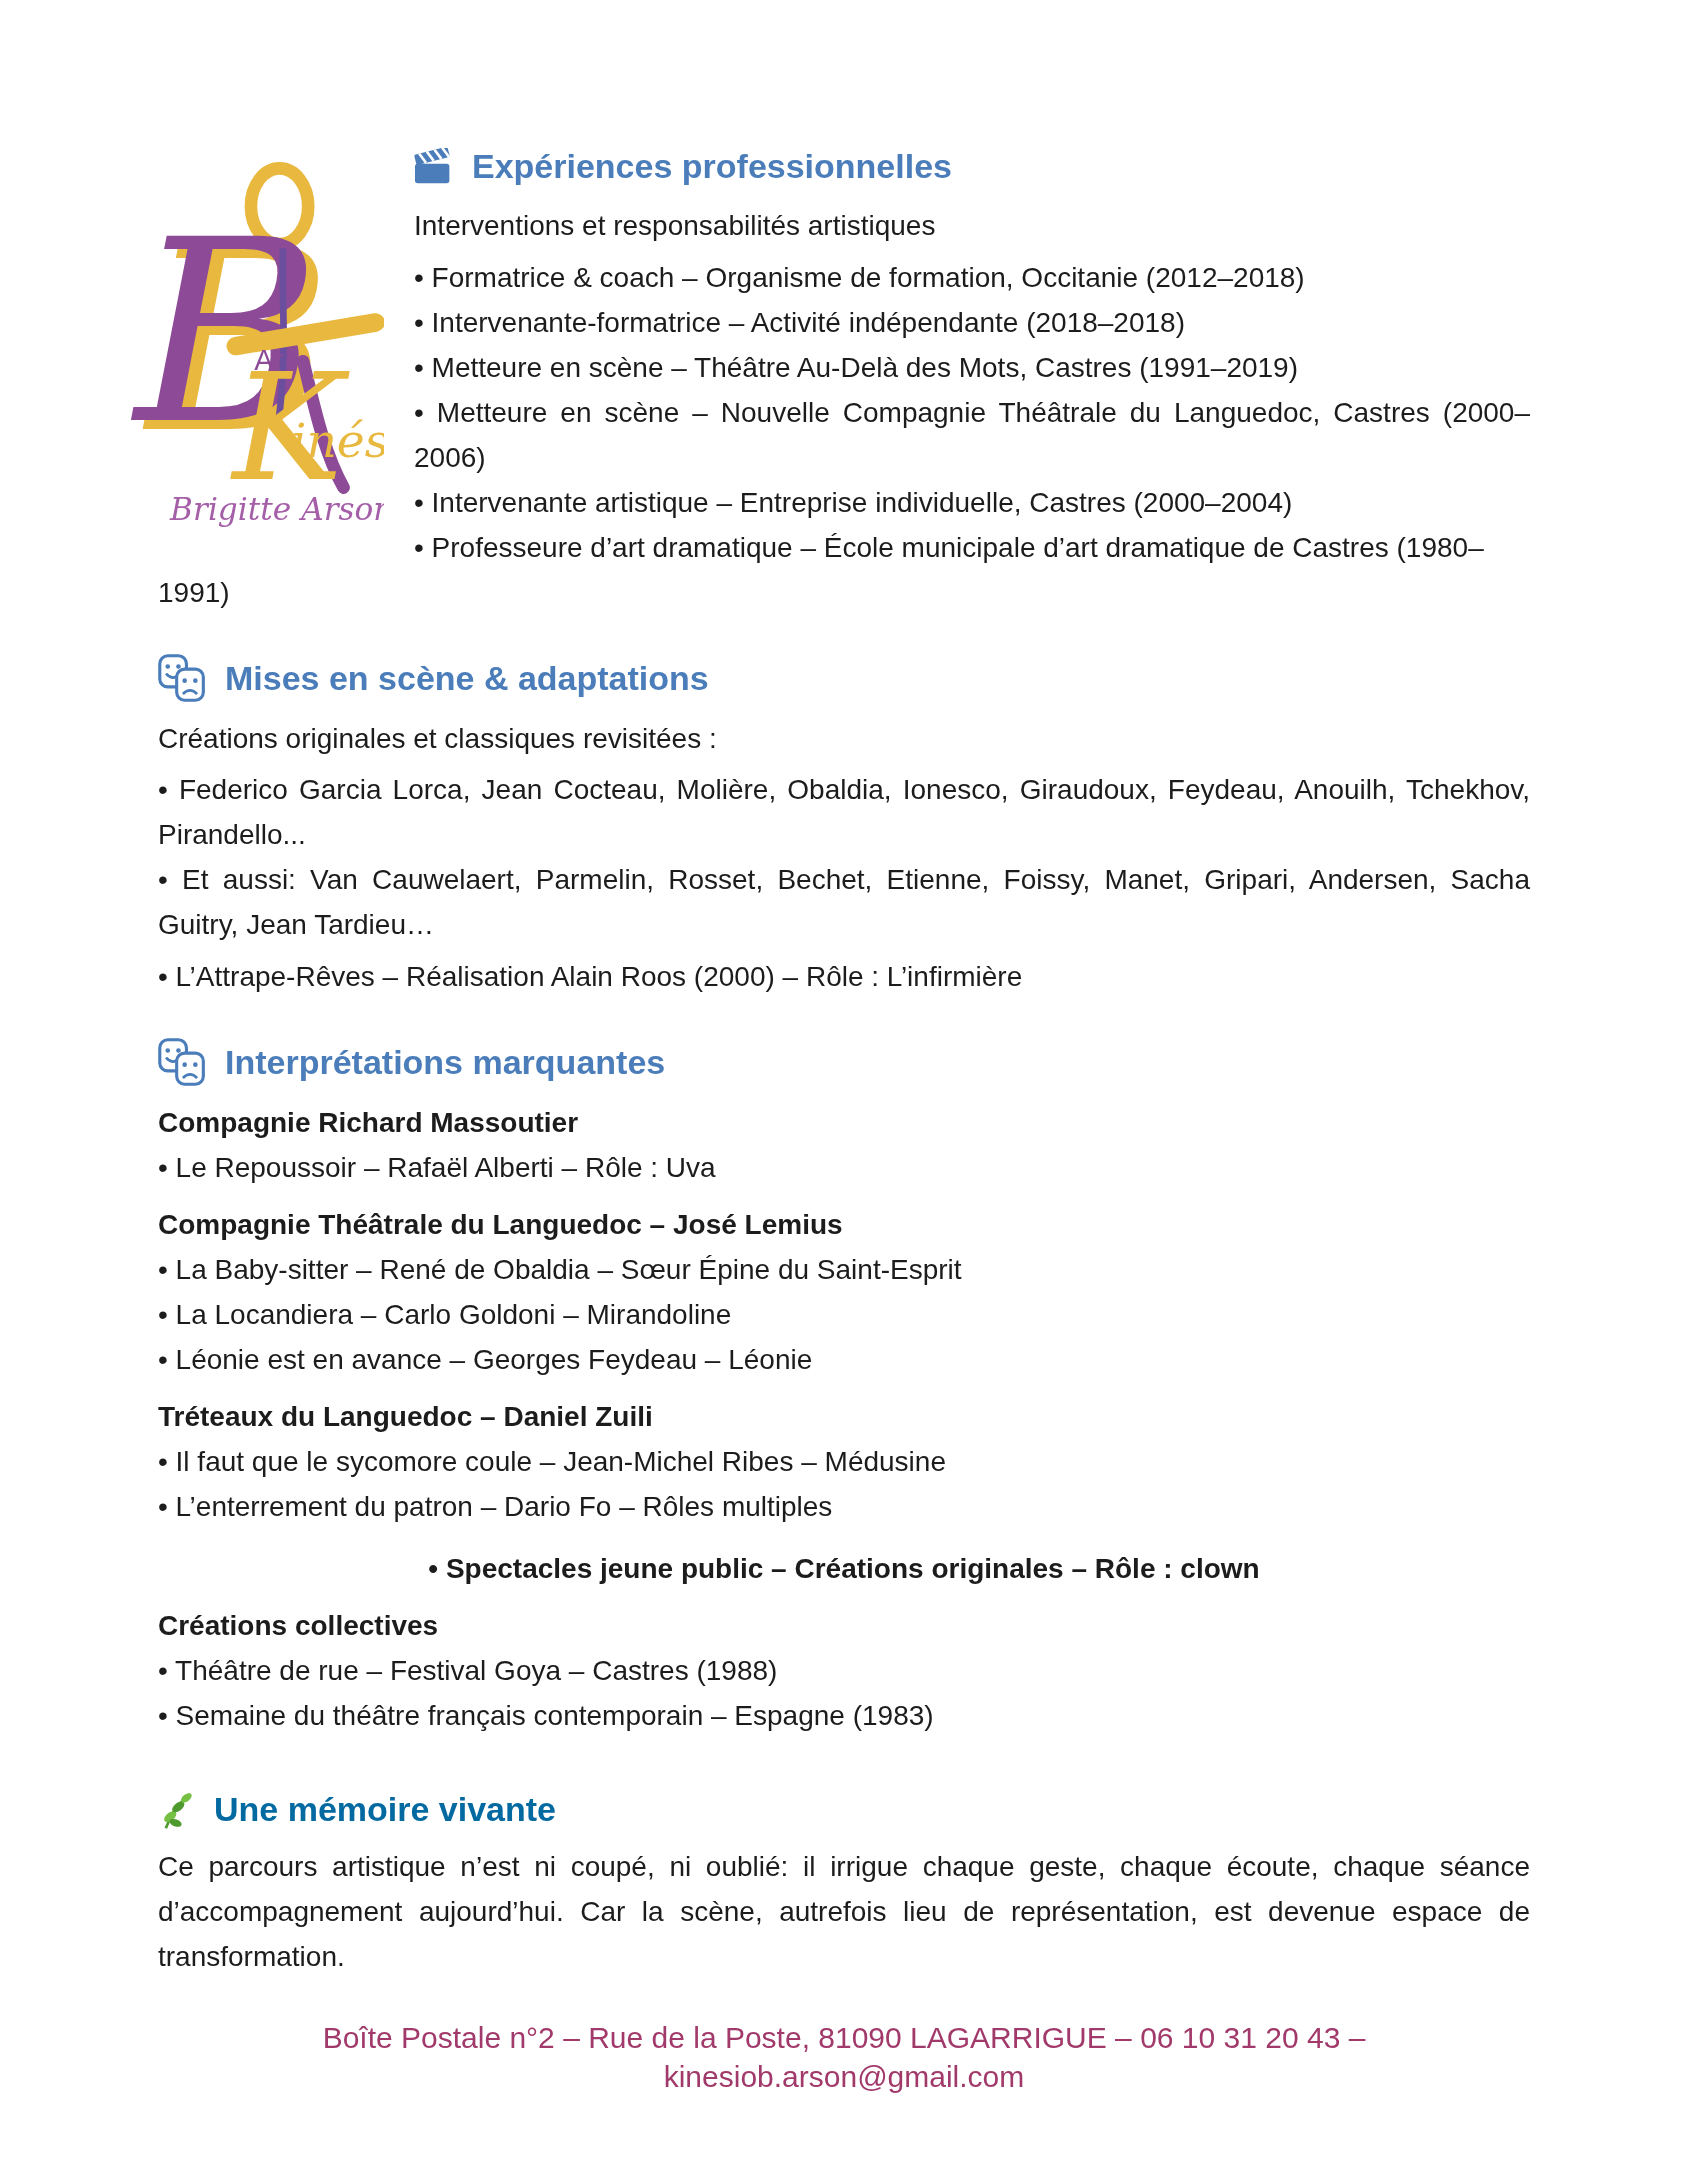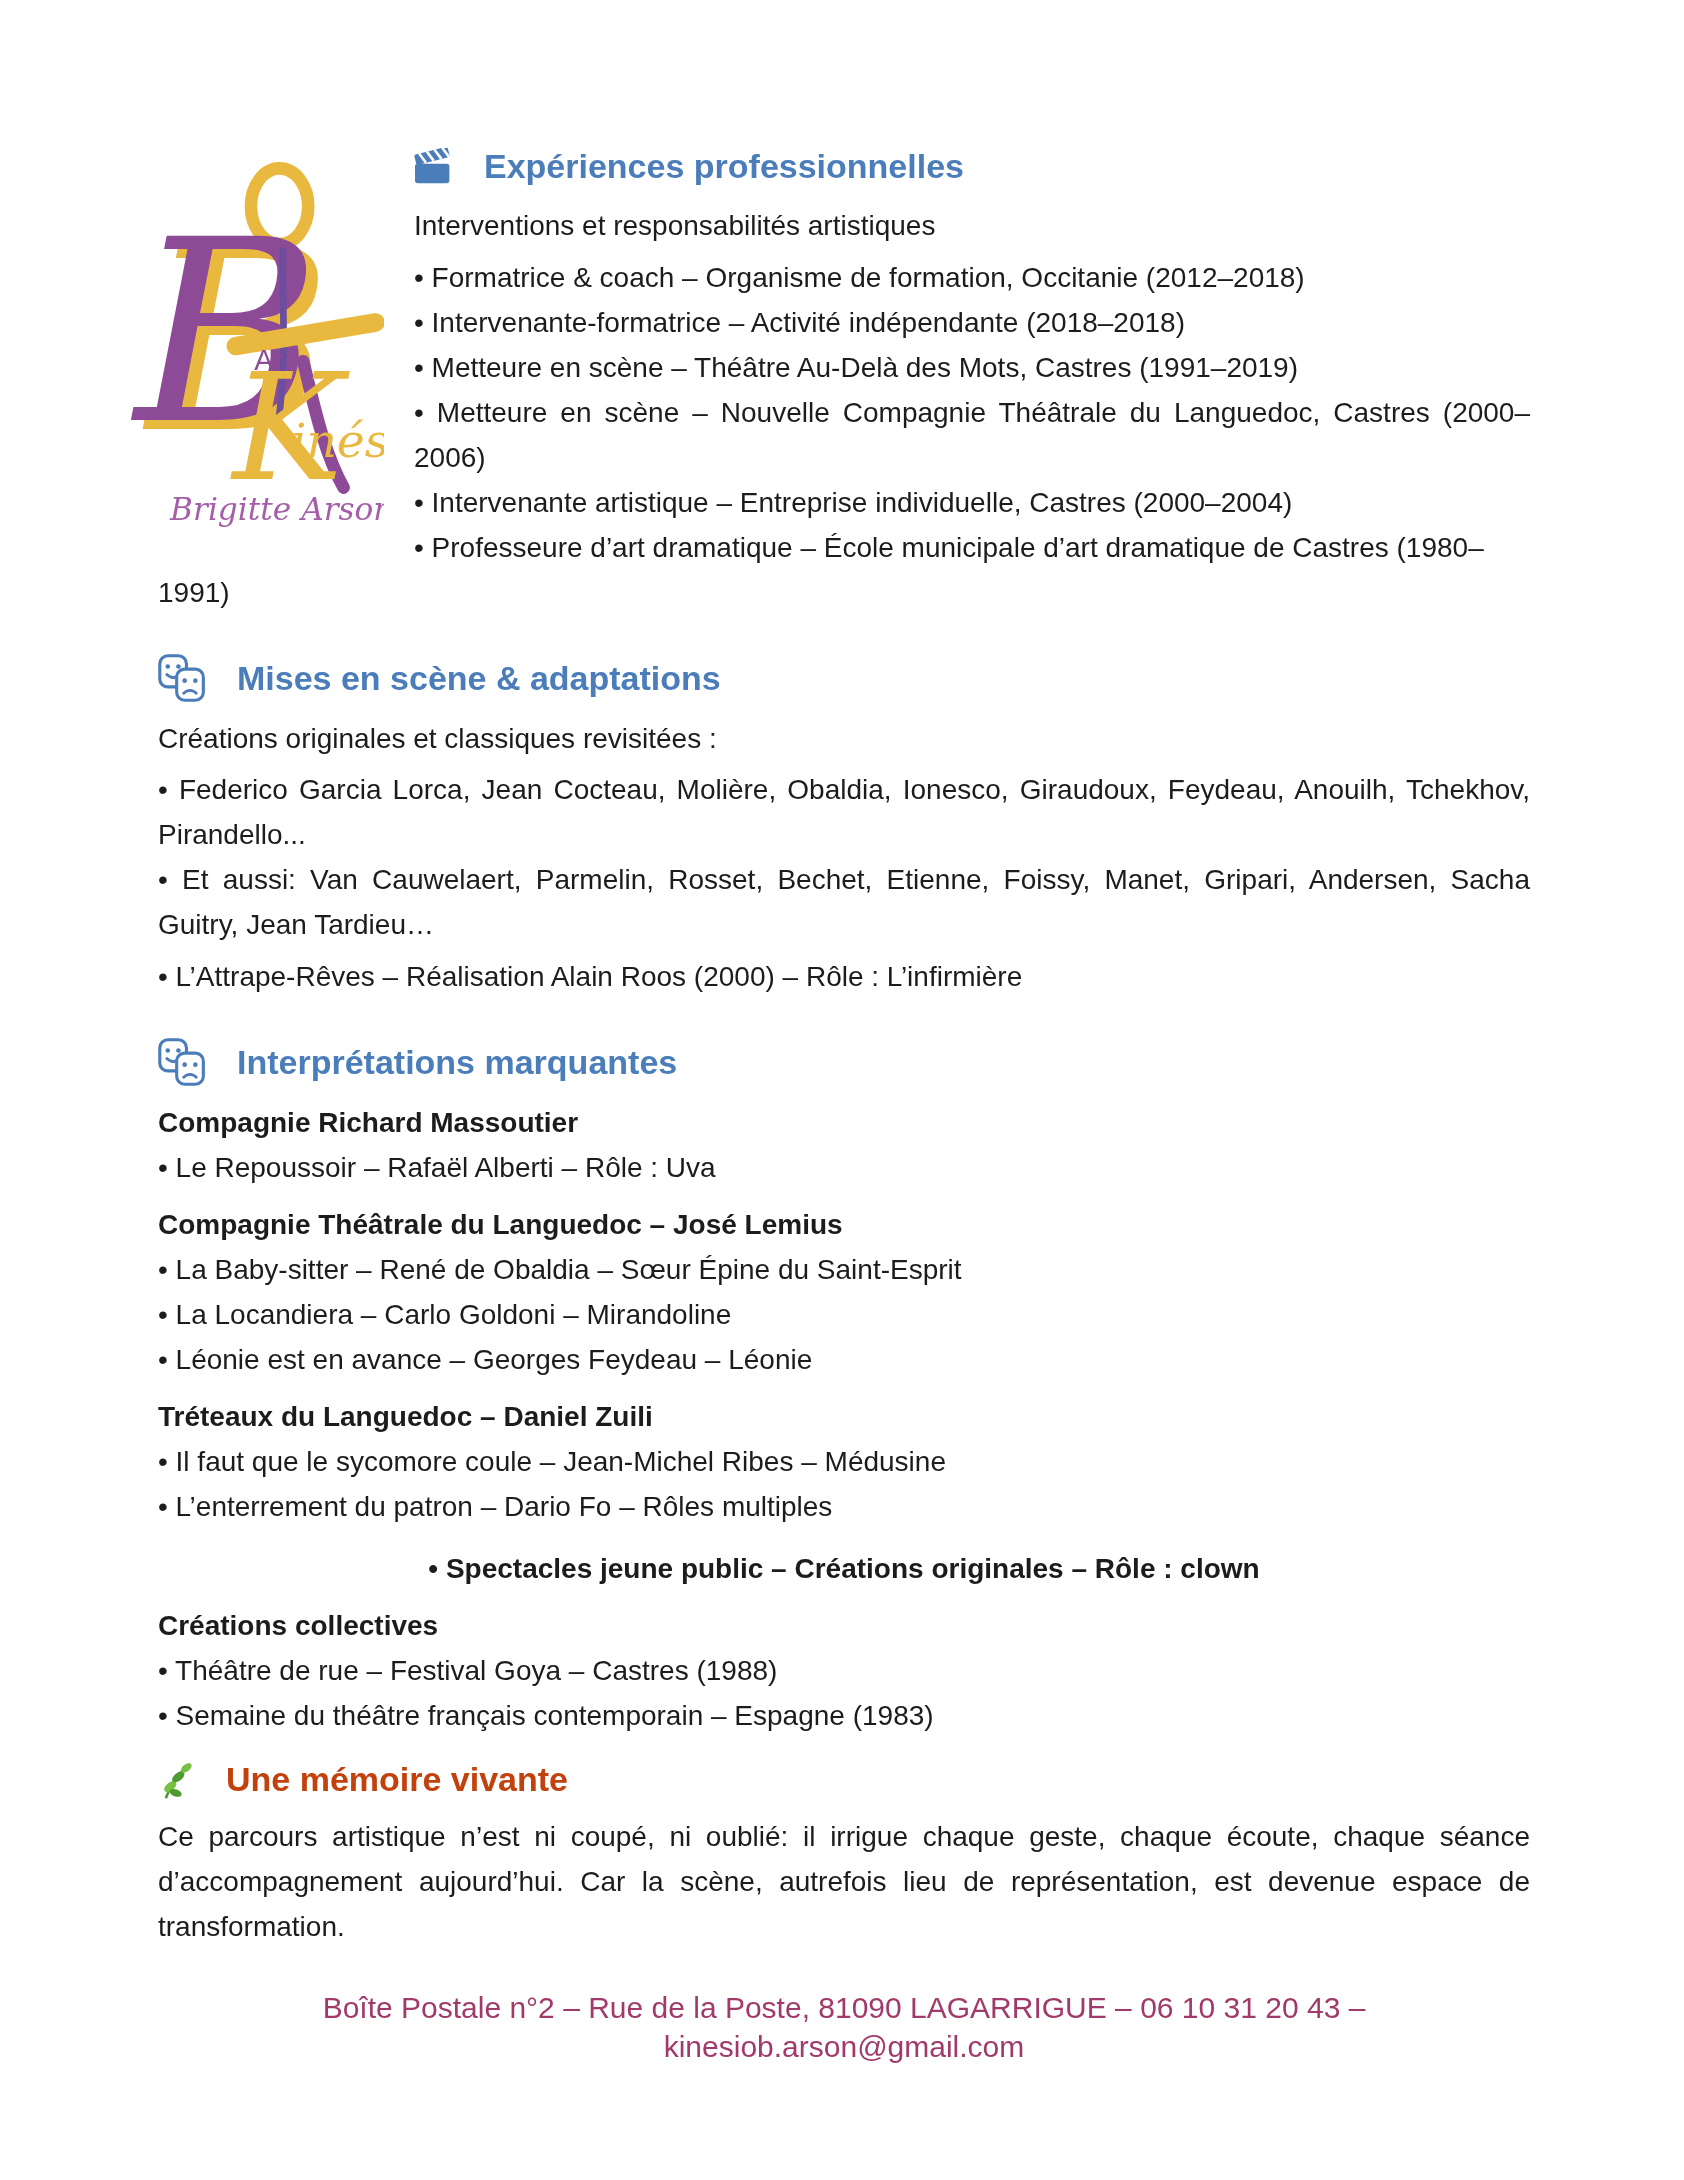--- a/index.html
+++ b/index.html
@@ -16,27 +16,27 @@
   .content { font-size:28px; line-height:45px; }
   p { margin:0; }
 
   .logo {
     float:left;
     width:256px; height:379px;
     margin:4.3px 30px 0 -30px;
   }
 
   .heading {
-    display:flex; align-items:center; gap:31px;
+    display:flex; align-items:center; gap:19px;
     color:#4a7db9; font-weight:bold;
     font-size:34px; line-height:43px;
     margin:39px 0 13.6px 0;
   }
   .heading.first { margin-top:98px; margin-bottom:15.3px; }
-  .heading.black { color:#c2410c; margin-top:20px; }
+  .heading.black { color:#0369a1; margin-top:50px; }
   .heading .icon { flex:0 0 auto; display:block; }
 
   .sub { font-weight:normal; }
   .items { margin-top:6.8px; }
   .just { text-align:justify; }
   .group-head { font-weight:bold; margin-top:12px; }
   .bold-item { font-weight:bold; margin-top:17px;text-align:center; }
   .para { text-align:justify; margin-top:6.8px; }
 
   .footer {

